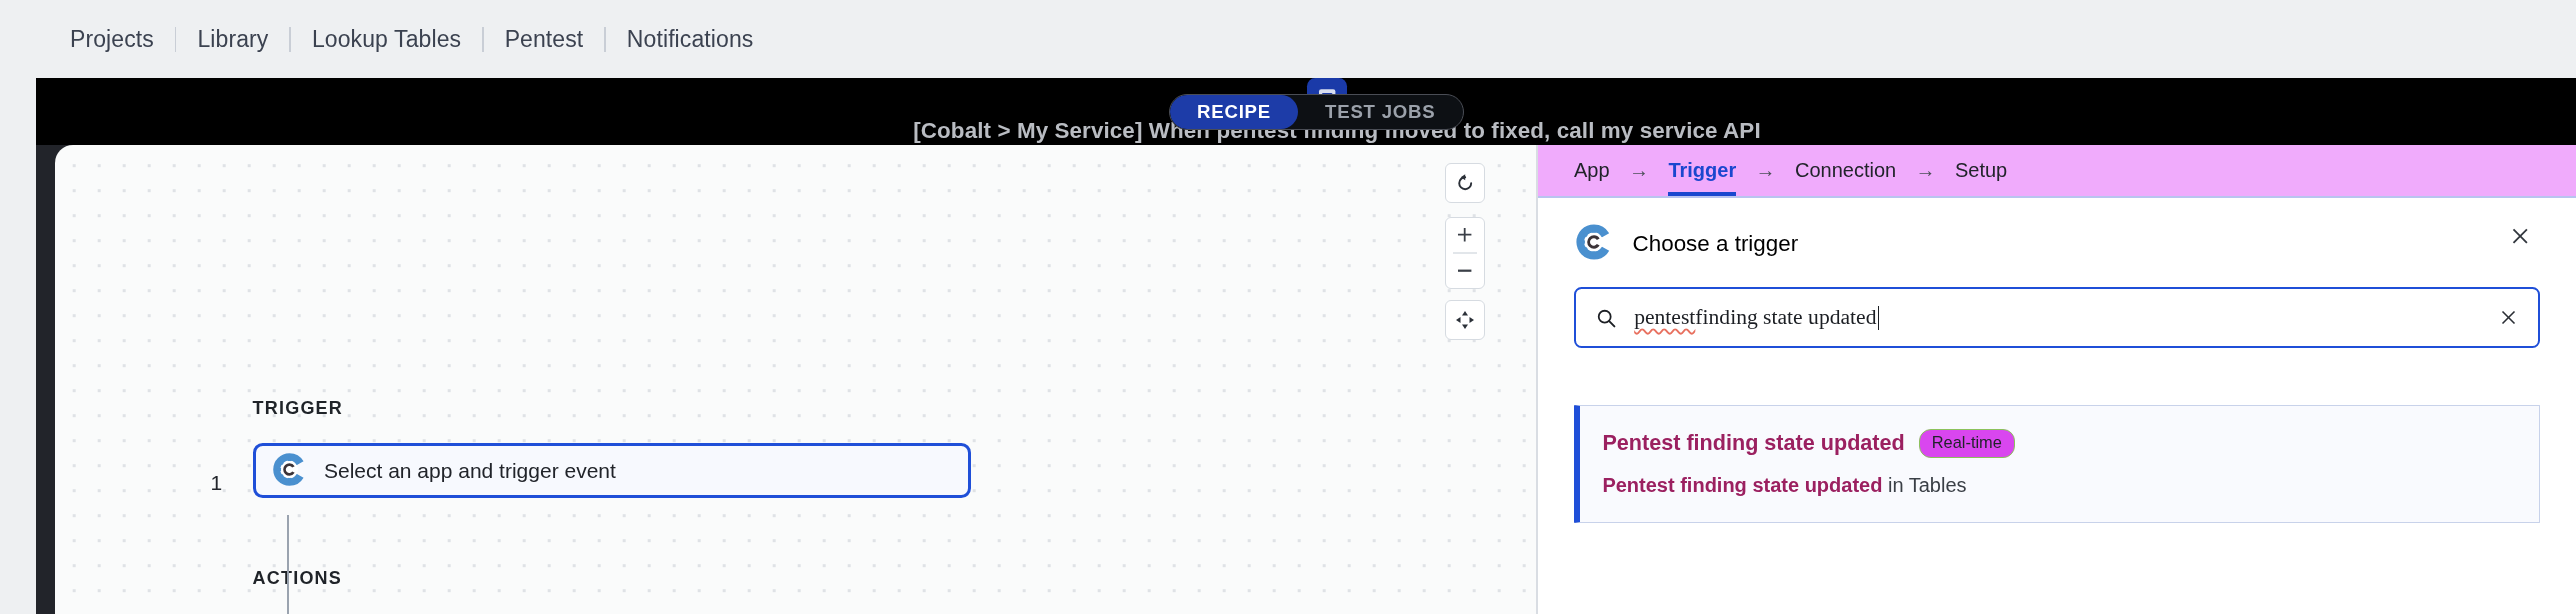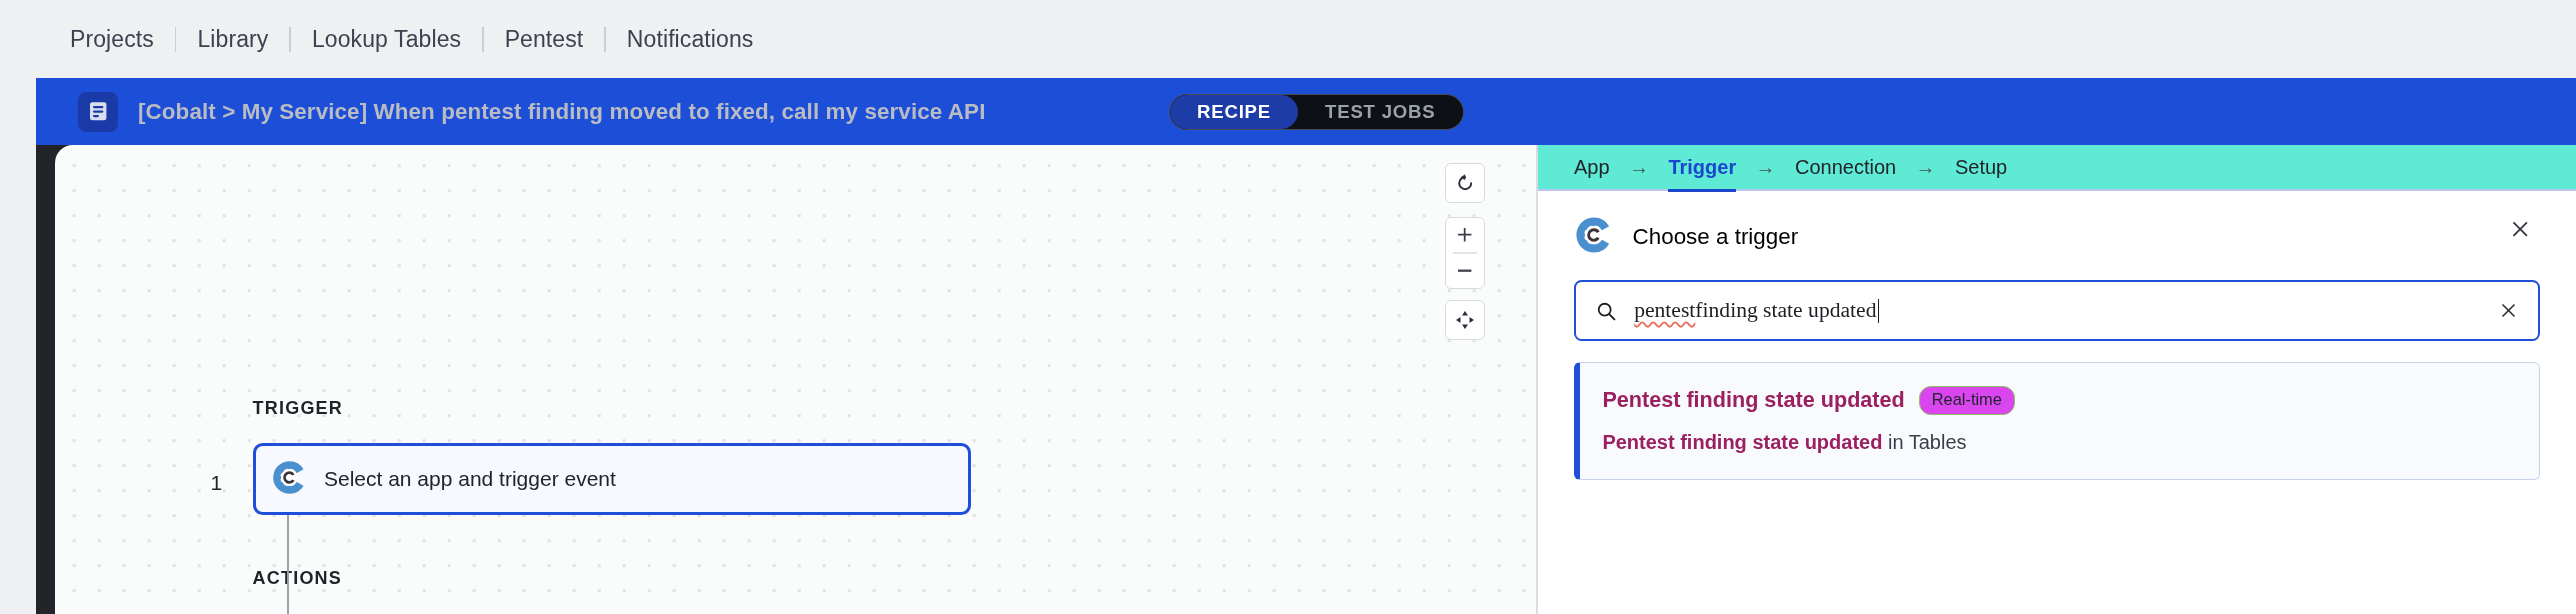--- a/index.html
+++ b/index.html
@@ -34,25 +34,26 @@
   
   .shell {
     position: relative;
     height: 537px;
     background: #22242a;
     margin-left: 36px;
     overflow: hidden;
   }
   .toolbar {
     height: 67px;
-    background: #1d4ed8;
+    background: #000000;
     display: flex;
     align-items: center;
     padding: 0 0 0 42px;
     position: relative;
+    flex-direction: column;
   }
   .recipe-icon {
     width: 40px; height: 40px;
     background: #1a3aa8;
     border-radius: 8.2px;
     display: flex; align-items: center; justify-content: center;
     flex: none;
     cursor: pointer;
   }
   .recipe-icon svg { display:block; }
@@ -155,21 +156,21 @@
 
   .step-num {
     position: absolute;
     left: 156px; top: 326px;
     font-size: 21px;
     color: #23262c;
   }
   .trigger-card {
     position: absolute;
     left: 198px; top: 298px;
-    width: 718px; height: 72px;
+    width: 718px; height: 55px;
     background: #f7f9fe;
     border: 3px solid #1f4fd8;
     border-radius: 9.7px;
     display: flex;
     align-items: center;
     padding-left: 15.7px;
     cursor: pointer;
   }
   .trigger-card .logo { flex: none; }
   .trigger-card .ct {
@@ -209,22 +210,22 @@
   
   .panel {
     flex: 1;
     background: #ffffff;
     border-left: 2.2px solid #d9dde3;
     display: flex;
     flex-direction: column;
     min-width: 0;
   }
   .steps {
-    height: 46px;
-    background: #5eead4;
+    height: 53px;
+    background: #f0abfc;
     border-bottom: 2.2px solid #b9c4ef;
     display: flex;
     align-items: center;
     padding-left: 36px;
     flex: none;
   }
   .step {
     font-size: 20px;
     color: #21242a;
     cursor: pointer;
@@ -298,24 +299,25 @@
     width: 1.5px; height: 24.6px;
     background: #1c1f24;
     margin-left: 1.5px;
   }
   .clear-x { cursor: pointer; display: flex; flex: none; }
 
   .results { padding: 21px 36px 0 36px; }
   .result-card {
     border: 1.5px solid #c8d2ea;
     border-left: 6px solid #1f4fd8;
-    border-radius: 6px;
+    border-radius: 1px;
     background: #f9fafe;
     padding: 22.4px 24px 25px 22.4px;
     cursor: pointer;
+    margin-top: 36px;
   }
   .res-title-row { display: flex; align-items: center; }
   .res-title {
     font-size: 21.6px;
     font-weight: bold;
     color: #9b2060;
     white-space: nowrap;
   }
   .badge {
     margin-left: 14px;

